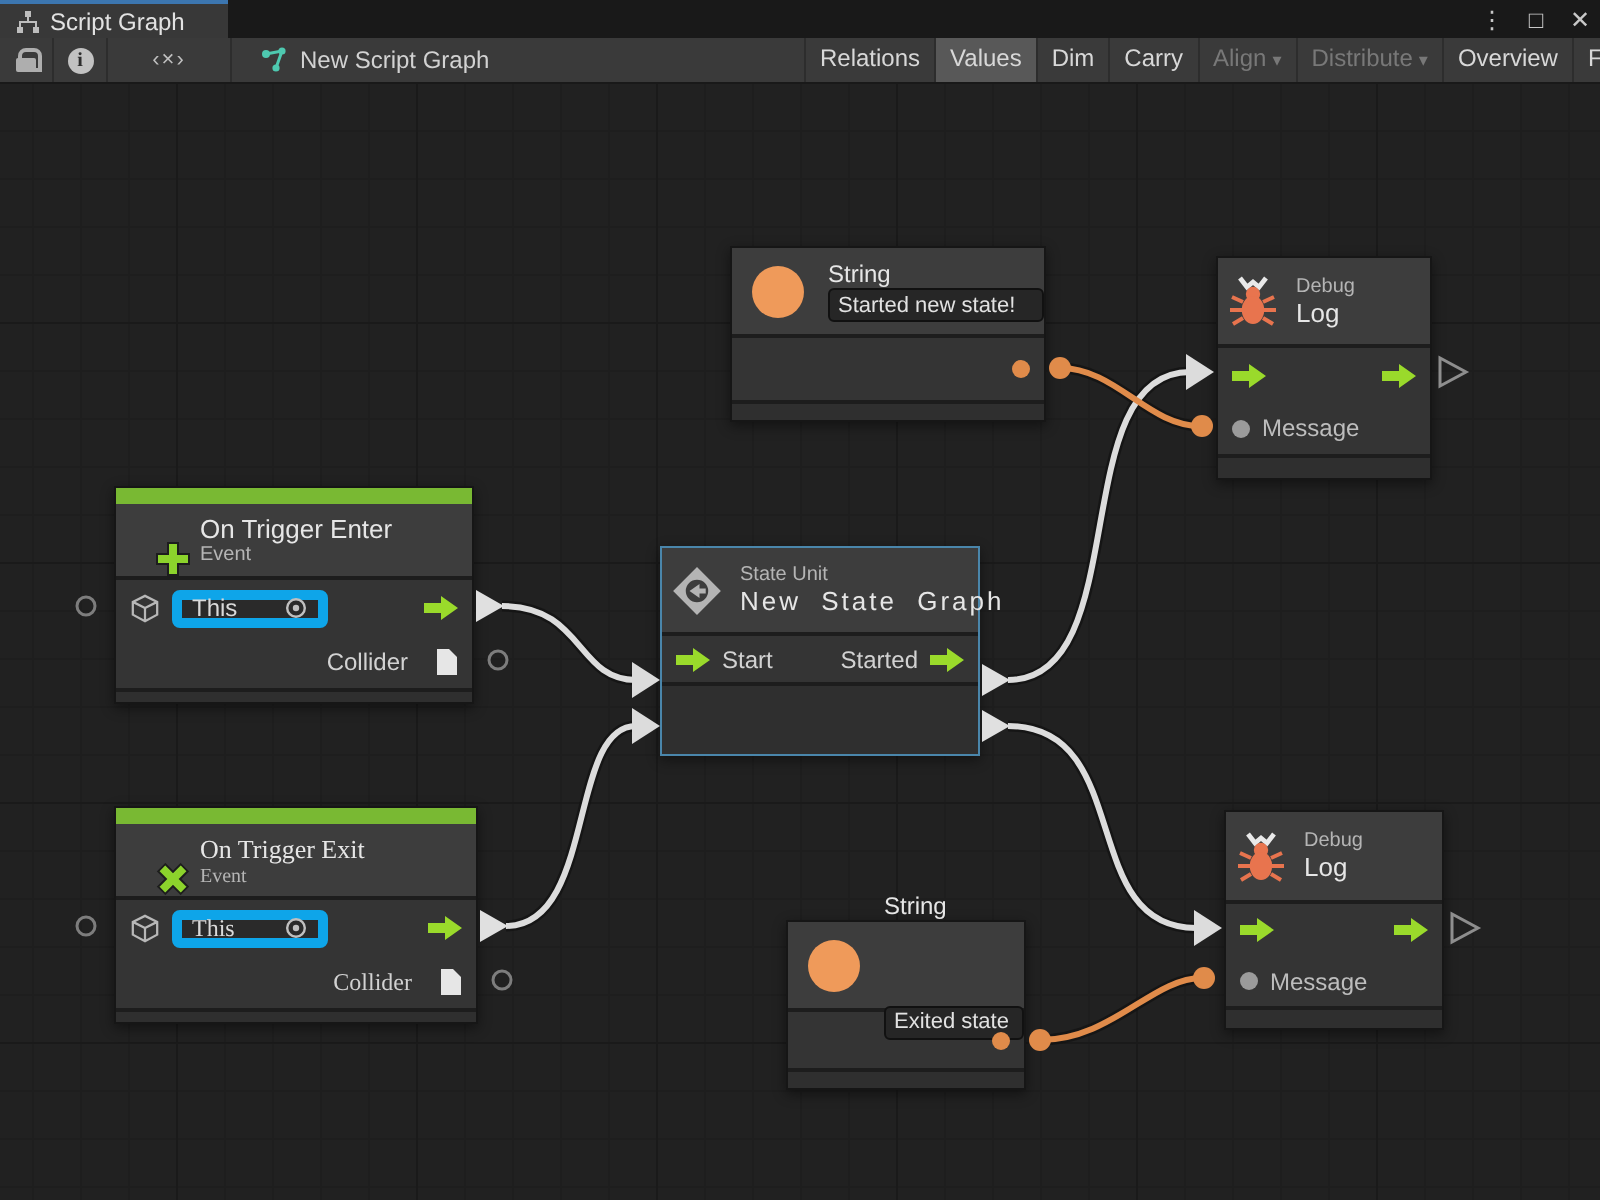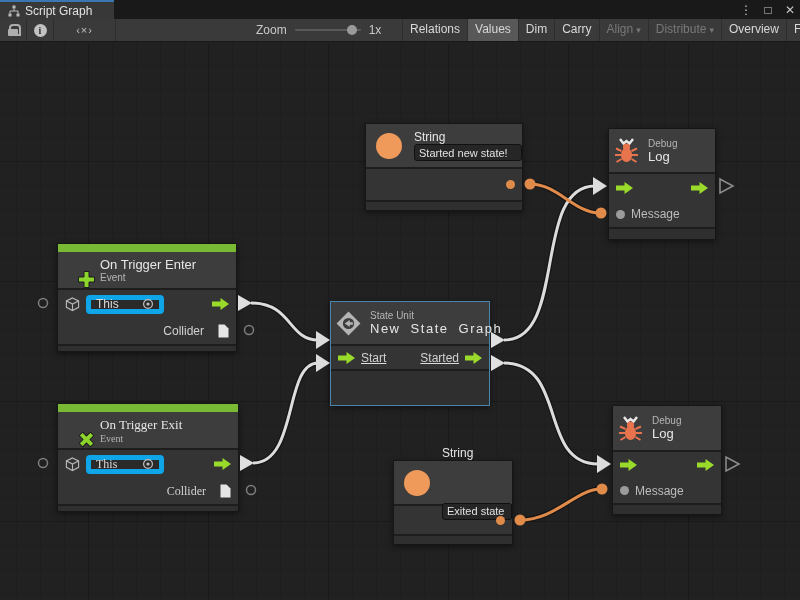--- a/index.html
+++ b/index.html
@@ -110,26 +110,28 @@
 <div class="toolbar">
   <div class="tseg seg-lock">
       <span class="lock-icon"></span>
     </div>
   <div class="tseg seg-info">
       <span class="info-icon"></span>
     </div>
   <div class="tseg seg-code">
       <span>‹×›</span>
     </div>
-  <div class="zoom-area">
-    <span>Zoom</span>
-    <span class="zoom-track">
-      <span class="zoom-handle"></span>
-    </span>
-    <span>1x</span>
+  <div class="tseg seg-name">
+    <svg class="mini-icon" width="14" height="14" viewBox="0 0 14 14">
+      <path d="M3 4 L11 2.5 M11 2.5 L8 11" stroke="#4ec9b0" stroke-width="1.5" fill="none"></path>
+      <circle cx="3" cy="4" r="2" fill="#4ec9b0"></circle>
+        <circle cx="11" cy="2.5" r="1.8" fill="#4ec9b0"></circle>
+        <circle cx="8" cy="11" r="1.8" fill="#4ec9b0"></circle>
+    </svg>
+    <span>New Script Graph</span>
   </div>
   <div class="btn-group">
     <span class="tbtn">Relations</span>
     <span class="tbtn active">Values</span>
     <span class="tbtn">Dim</span>
     <span class="tbtn">Carry</span>
     <span class="tbtn disabled"><span>Align</span><span class="dd-arrow">▾</span></span>
     <span class="tbtn disabled"><span>Distribute</span><span class="dd-arrow">▾</span></span>
     <span class="tbtn">Overview</span>
     <span class="tbtn">Full Screen</span>
@@ -215,32 +217,32 @@
   </div>
   <div class="n-row" style="height:26px; justify-content:flex-end; gap:7px;">
     <span class="port-label">Collider</span>
     <svg width="12" height="14" viewBox="0 0 12 14">
         <path d="M1.5 0.5h6l4 4v9h-10z" fill="#e6e6e6"></path>
       </svg>
   </div>
   <div class="n-footer"></div>
 </div>
 
-<div class="node selected" style="left:330px; top:301px; width:160px; height:105px;">
+<div class="node selected" style="left:330px; top:273px; width:160px; height:105px;">
   <div class="n-header" style="height:44px;">
     <svg class="mini-icon" width="27" height="27" viewBox="0 0 26 26">
       <path fill-rule="evenodd" d="M13 1.5 L24.5 13 L13 24.5 L1.5 13 Z M13 7.6 a5.4 5.4 0 1 0 0 10.8 a5.4 5.4 0 1 0 0-10.8" fill="#b4b4b4"></path>
       <path d="M9.4 13 l4.8-3.4 v2.2 h3 v2.4 h-3 v2.2 z" fill="#b4b4b4"></path>
     </svg>
     <div class="n-col">
       <span class="n-sub">State Unit</span>
       <span class="n-title spaced">New State Graph</span>
     </div>
   </div>
-  <div class="n-row" style="height:23px;text-decoration:underline;">
+  <div class="n-row" style="height:23px;">
     <svg class="flow-arrow" viewBox="0 0 17 12">
         <path d="M0 3.5h8.5V0L17 6l-8.5 6V8.5H0z" fill="#9ada2b"></path>
       </svg>
     <span class="port-label">Start</span>
     <span class="spacer"></span>
     <span class="port-label">Started</span>
     <svg class="flow-arrow" viewBox="0 0 17 12">
         <path d="M0 3.5h8.5V0L17 6l-8.5 6V8.5H0z" fill="#9ada2b"></path>
       </svg>
   </div>

